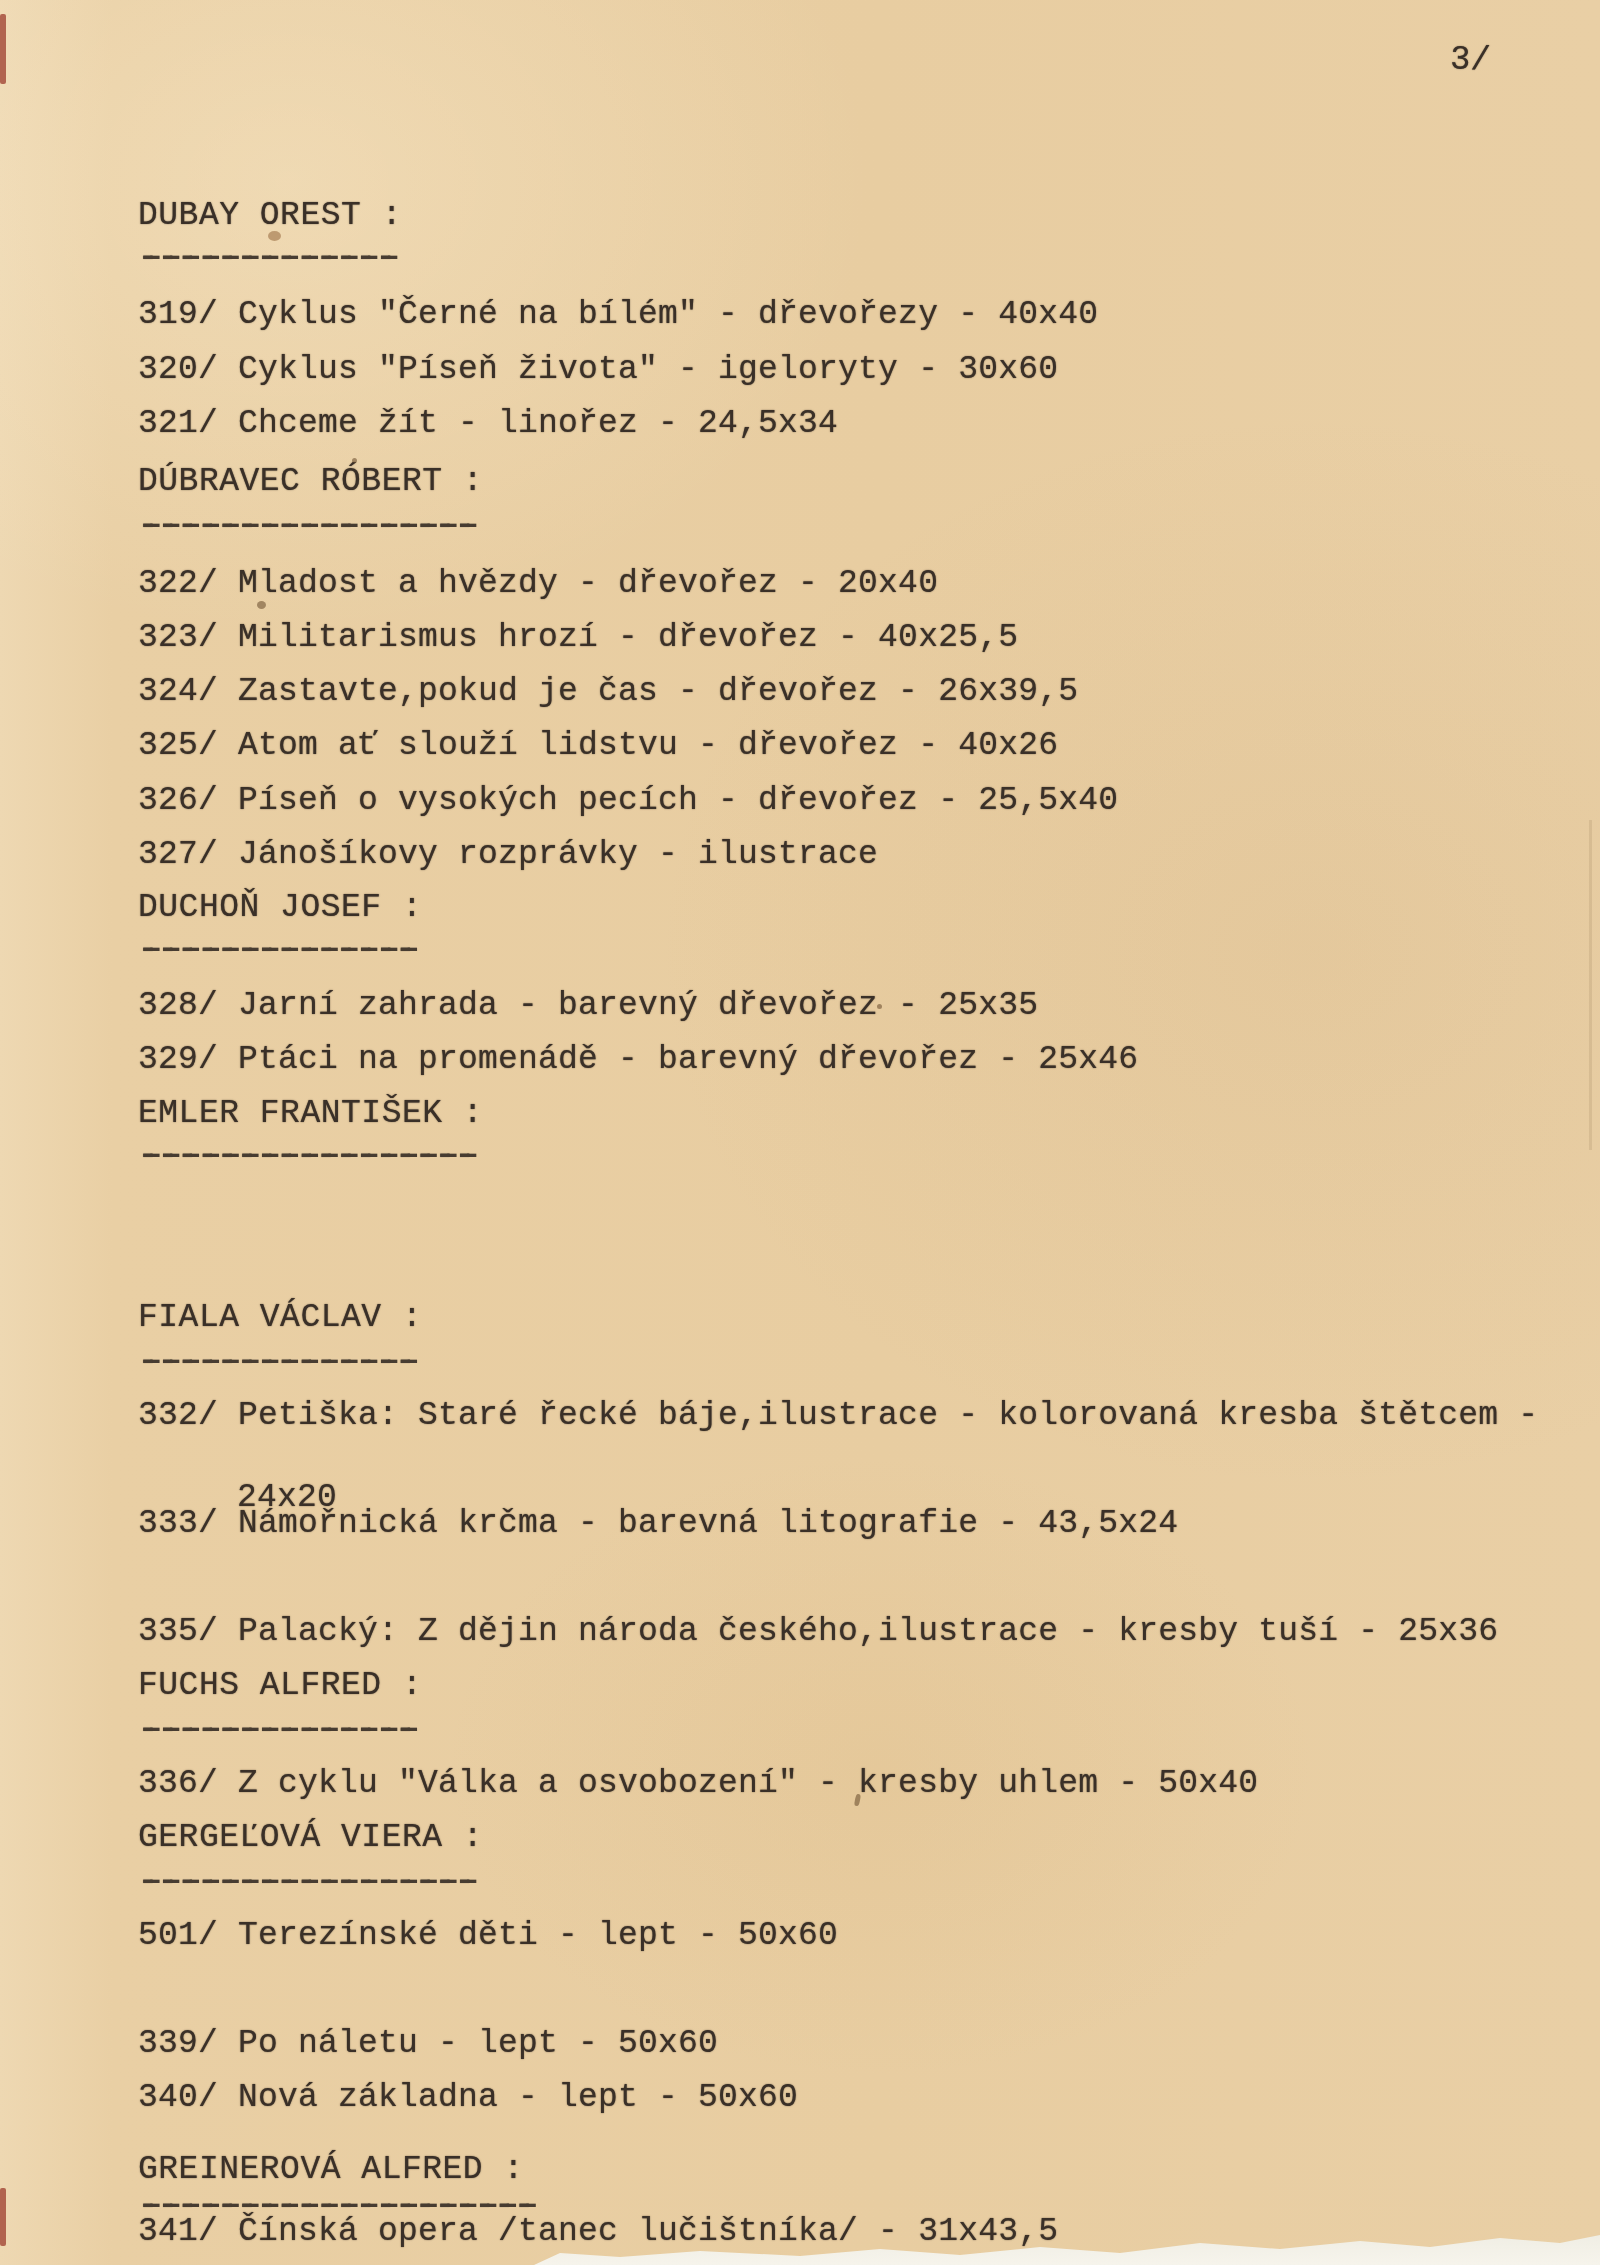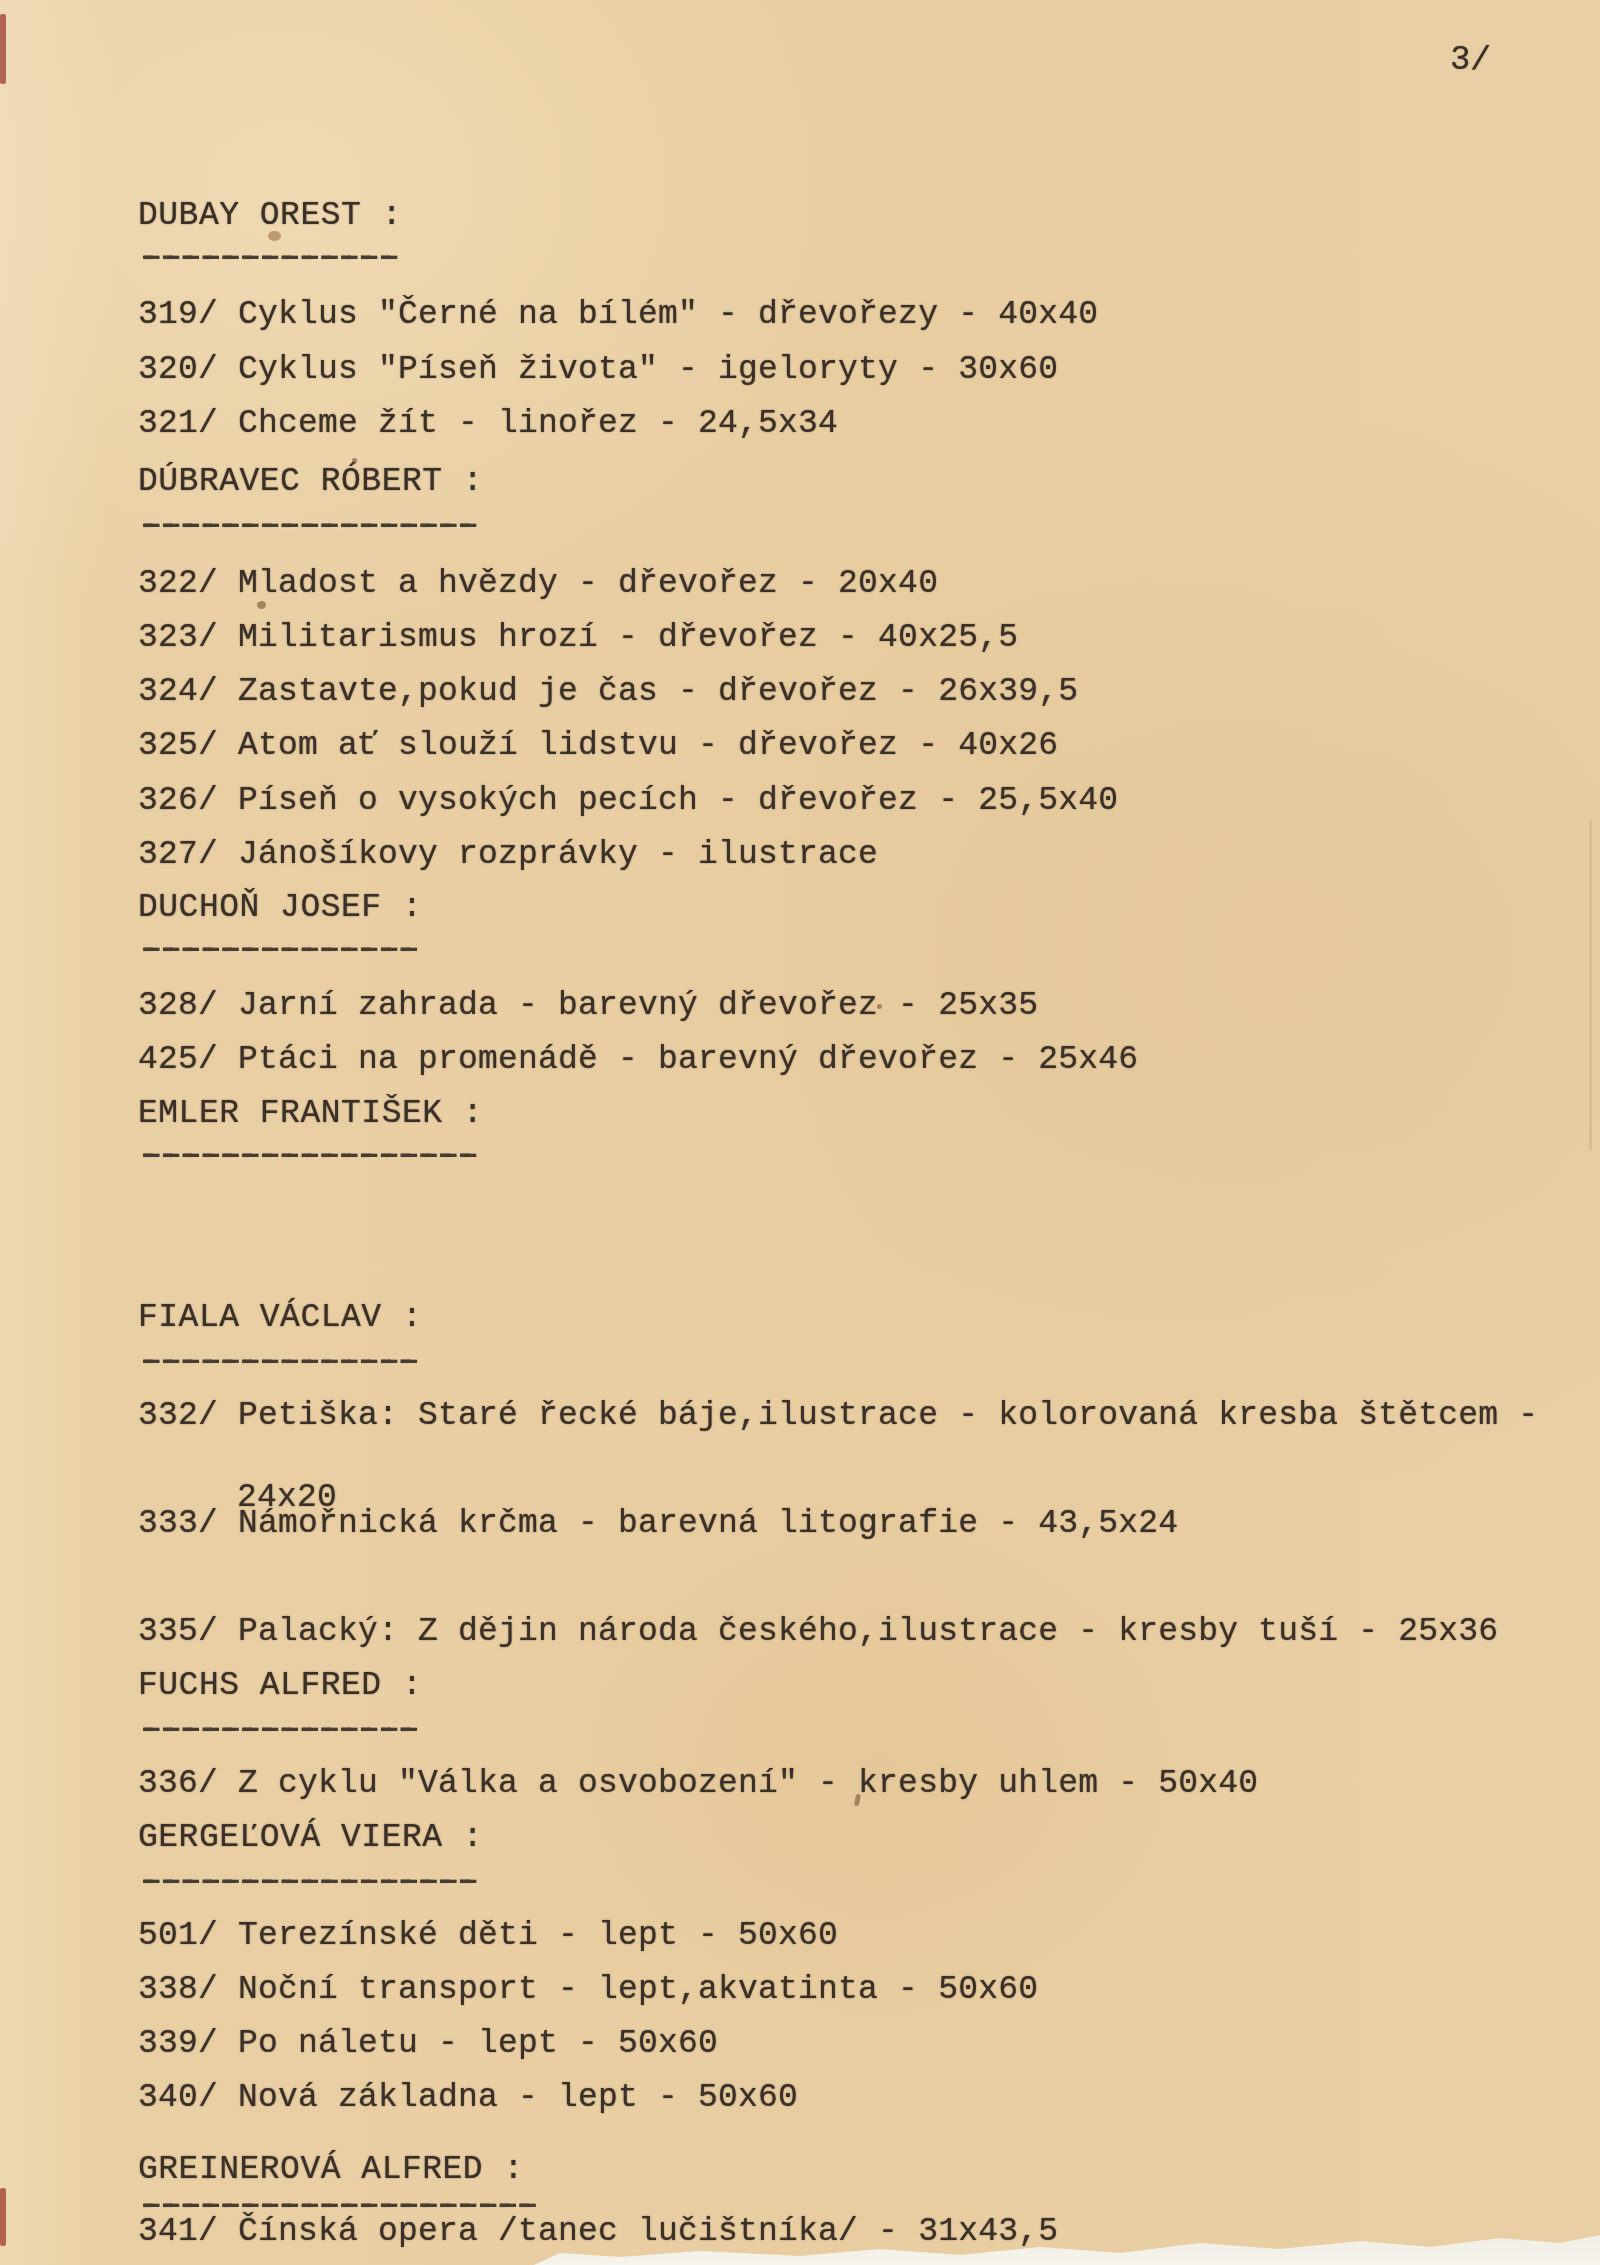--- a/index.html
+++ b/index.html
@@ -67,40 +67,39 @@
   <div class="line" style="top:564px">322/ Mladost a hvězdy - dřevořez - 20x40</div>
   <div class="line" style="top:618px">323/ Militarismus hrozí - dřevořez - 40x25,5</div>
   <div class="line" style="top:672px">324/ Zastavte,pokud je čas - dřevořez - 26x39,5</div>
   <div class="line" style="top:726px">325/ Atom ať slouží lidstvu - dřevořez - 40x26</div>
   <div class="line" style="top:781px">326/ Píseň o vysokých pecích - dřevořez - 25,5x40</div>
   <div class="line" style="top:835px">327/ Jánošíkovy rozprávky - ilustrace</div>
 
   <div class="line heading" style="top:888px">DUCHOŇ JOSEF :</div>
   <div class="line dashes" style="top:930px">--------------</div>
   <div class="line" style="top:986px">328/ Jarní zahrada - barevný dřevořez - 25x35</div>
-  <div class="line" style="top:1040px">425/ Ptáci na promenádě - barevný dřevořez - 25x46</div>
+  <div class="line" style="top:1040px">329/ Ptáci na promenádě - barevný dřevořez - 25x46</div>
 
   <div class="line heading" style="top:1094px">EMLER FRANTIŠEK :</div>
   <div class="line dashes" style="top:1136px">-----------------</div>
 
   <div class="line heading" style="top:1298px">FIALA VÁCLAV :</div>
   <div class="line dashes" style="top:1342px">--------------</div>
   <div class="line" style="top:1396px">332/ Petiška: Staré řecké báje,ilustrace - kolorovaná kresba štětcem -</div>
   <div class="line cont" style="top:1450px">24x20</div>
   <div class="line" style="top:1504px">333/ Námořnická krčma - barevná litografie - 43,5x24</div>
   <div class="line" style="top:1612px">335/ Palacký: Z dějin národa českého,ilustrace - kresby tuší - 25x36</div>
 
   <div class="line heading" style="top:1666px">FUCHS ALFRED :</div>
   <div class="line dashes" style="top:1710px">--------------</div>
   <div class="line" style="top:1764px">336/ Z cyklu "Válka a osvobození" - kresby uhlem - 50x40</div>
 
   <div class="line heading" style="top:1818px">GERGEĽOVÁ VIERA :</div>
   <div class="line dashes" style="top:1862px">-----------------</div>
   <div class="line" style="top:1916px">501/ Terezínské děti - lept - 50x60</div>
-  <div class="line" style="top:1970px">338/ Noční transport - lept,akvatinta - 50x60</div>
   <div class="line" style="top:2024px">339/ Po náletu - lept - 50x60</div>
   <div class="line" style="top:2078px">340/ Nová základna - lept - 50x60</div>
 
   <div class="line heading" style="top:2150px">GREINEROVÁ ALFRED :</div>
   <div class="line dashes" style="top:2186px">--------------------</div>
   <div class="line" style="top:2212px">341/ Čínská opera /tanec lučištníka/ - 31x43,5</div>
 
   <div class="torn"></div>
   <div class="redmark" style="left:0;top:14px;width:6px;height:70px"></div>
   <div class="redmark" style="left:0;top:2188px;width:6px;height:58px"></div>

